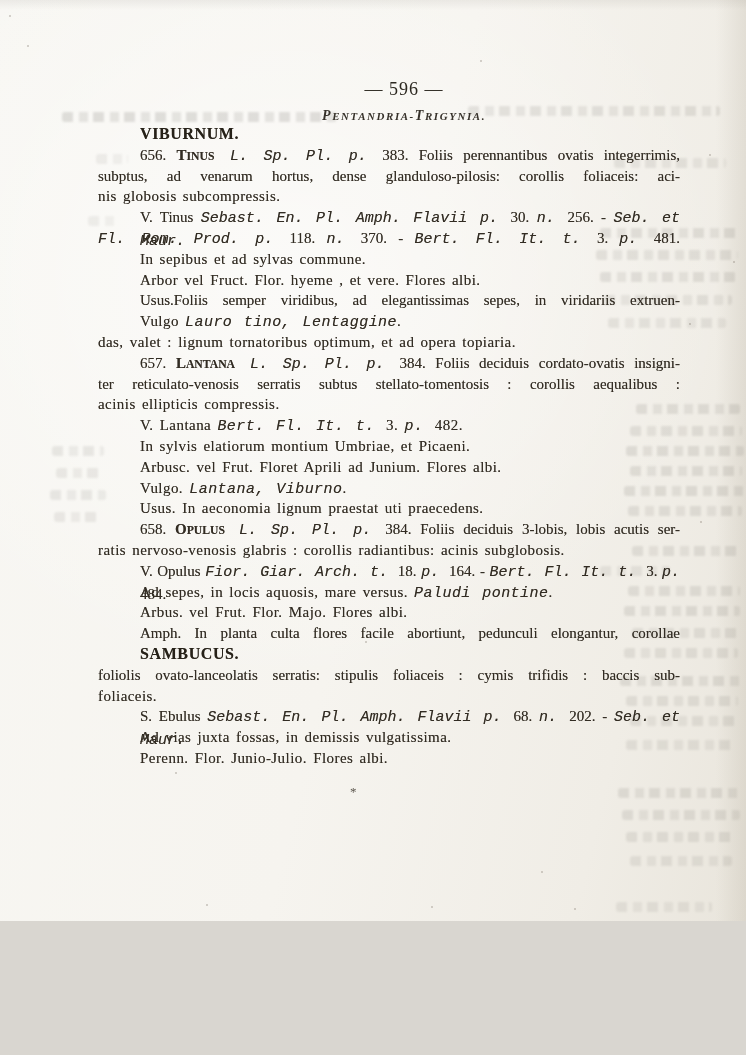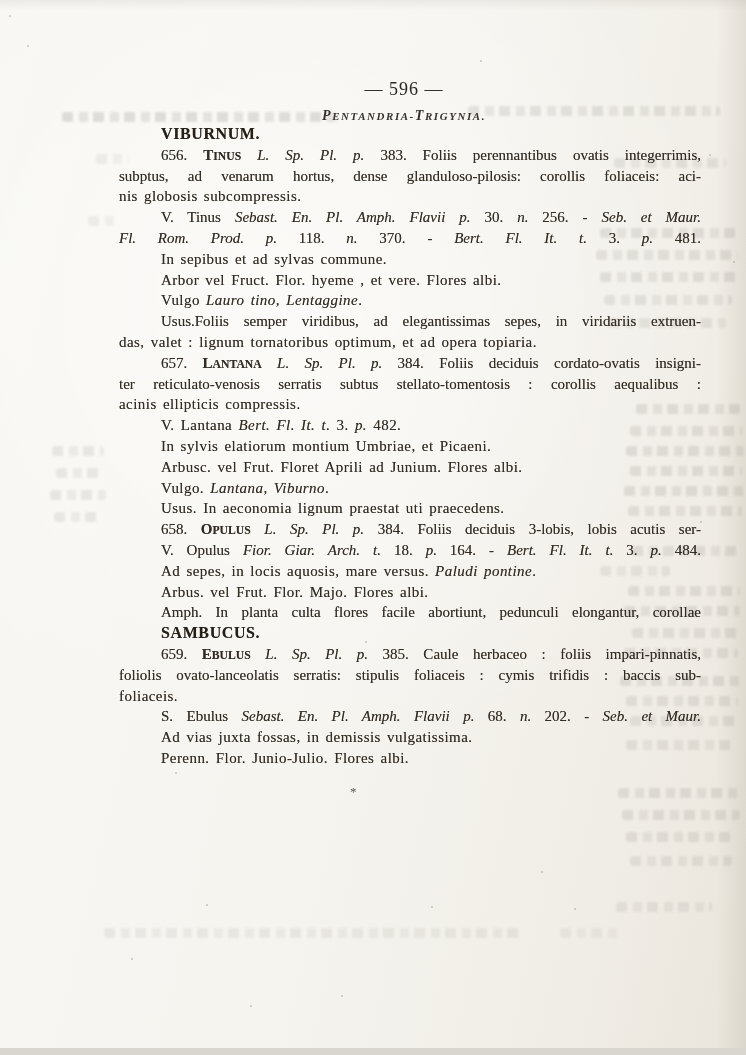--- a/index.html
+++ b/index.html
@@ -1,36 +1,36 @@
 <!DOCTYPE html>
 <html><head>
 <meta charset="utf-8">
 <style>
   html,body{margin:0;padding:0;}
   body{width:746px;height:1055px;background:#d9d6d0;font-family:"Liberation Serif","DejaVu Serif",serif;}
-  .scan{position:relative;width:746px;height:1048px;overflow:hidden;
+  .scan{position:relative;width:746px;height:921px;overflow:hidden;
     background:linear-gradient(103deg,#f8f7f3 0%,#f6f4ef 50%,#f0ede6 82%,#e9e5dc 100%);}
   .scan::before{content:"";position:absolute;inset:0;z-index:0;
     background:radial-gradient(80% 60% at 38% 30%,rgba(255,255,255,.55),rgba(255,255,255,0) 75%);}
   .edge-right{position:absolute;top:0;right:0;width:30px;height:100%;z-index:1;
     background:linear-gradient(90deg,rgba(0,0,0,0),rgba(150,140,120,.16));}
   .edge-top{position:absolute;top:0;left:0;width:100%;height:10px;z-index:1;
     background:linear-gradient(180deg,rgba(140,135,125,.12),rgba(0,0,0,0));}
 
   .page-num{position:absolute;top:79px;left:113px;width:582px;z-index:2;
     text-align:center;font-size:18px;letter-spacing:1px;color:#2c2820;}
   .sec-head{position:absolute;top:108px;left:113px;width:582px;z-index:2;
     text-align:center;font-style:italic;color:#36312a;letter-spacing:1.6px;font-size:14px;font-weight:bold;}
 
-  .text-block{position:absolute;left:119px;top:124px;width:582px;z-index:2;color:#322c23;
+  .text-block{position:absolute;left:98px;top:124px;width:582px;z-index:2;color:#322c23;
     text-shadow:0 0 .5px rgba(50,44,34,.55);}
   .line{height:20.8px;line-height:20.8px;font-size:15px;letter-spacing:.45px;word-spacing:2px;}
   .line.ind{padding-left:42px;}
   .line.just{text-align:justify;text-align-last:justify;letter-spacing:0;word-spacing:normal;}
-  .run-i{font-style:italic;}
+  .run-i{font-style:italic;font-family:Liberation Mono, monospace;}
   .run-sc{font-weight:bold;}
   .sc-big{font-size:1em;}
   .sc-small{font-size:.78em;}
   .run-h{font-size:16px;font-weight:bold;letter-spacing:.6px;color:#262118;}
 
   .footnote-mark{position:absolute;left:350px;top:784px;z-index:2;font-size:13px;
     color:rgba(62,56,47,.85);filter:blur(.4px);}
 
   .ghost{position:absolute;height:10px;border-radius:3px;filter:blur(1.1px);z-index:1;
     background:repeating-linear-gradient(90deg,
@@ -53,38 +53,38 @@
 
   <div class="text-block" id="textBlock">
       <div class="line ind"><span class="run-h">VIBURNUM.</span></div>
       <div class="line ind just"><span class="run-r">656. </span><span class="run-sc"><span class="sc-big">T</span><span class="sc-small">INUS</span></span><span class="run-i"> L. Sp. Pl. p. </span><span class="run-r">383. Foliis perennantibus ovatis integerrimis,</span></div>
       <div class="line just"><span class="run-r">subptus, ad venarum hortus, dense glanduloso-pilosis: corollis foliaceis: aci-</span></div>
       <div class="line"><span class="run-r">nis globosis subcompressis.</span></div>
       <div class="line ind just"><span class="run-r">V. Tinus </span><span class="run-i">Sebast. En. Pl. Amph. Flavii p. </span><span class="run-r">30. </span><span class="run-i">n. </span><span class="run-r">256. - </span><span class="run-i">Seb. et Maur.</span></div>
       <div class="line just"><span class="run-i">Fl. Rom. Prod. p. </span><span class="run-r">118. </span><span class="run-i">n. </span><span class="run-r">370. - </span><span class="run-i">Bert. Fl. It. t. </span><span class="run-r">3. </span><span class="run-i">p. </span><span class="run-r">481.</span></div>
       <div class="line ind"><span class="run-r">In sepibus et ad sylvas commune.</span></div>
       <div class="line ind"><span class="run-r">Arbor vel Fruct. Flor. hyeme , et vere. Flores albi.</span></div>
+      <div class="line ind just"><span class="run-r">Usus.Foliis semper viridibus, ad elegantissimas sepes, in viridariis extruen-</span></div>
       <div class="line ind"><span class="run-r">Vulgo </span><span class="run-i">Lauro tino, Lentaggine</span><span class="run-r">.</span></div>
-      <div class="line ind just"><span class="run-r">Usus.Foliis semper viridibus, ad elegantissimas sepes, in viridariis extruen-</span></div>
       <div class="line"><span class="run-r">das, valet : lignum tornatoribus optimum, et ad opera topiaria.</span></div>
       <div class="line ind just"><span class="run-r">657. </span><span class="run-sc"><span class="sc-big">L</span><span class="sc-small">ANTANA</span></span><span class="run-i"> L. Sp. Pl. p. </span><span class="run-r">384. Foliis deciduis cordato-ovatis insigni-</span></div>
       <div class="line just"><span class="run-r">ter reticulato-venosis serratis subtus stellato-tomentosis : corollis aequalibus :</span></div>
       <div class="line"><span class="run-r">acinis ellipticis compressis.</span></div>
       <div class="line ind"><span class="run-r">V. Lantana </span><span class="run-i">Bert. Fl. It. t. </span><span class="run-r">3. </span><span class="run-i">p. </span><span class="run-r">482.</span></div>
       <div class="line ind"><span class="run-r">In sylvis elatiorum montium Umbriae, et Picaeni.</span></div>
       <div class="line ind"><span class="run-r">Arbusc. vel Frut. Floret Aprili ad Junium. Flores albi.</span></div>
       <div class="line ind"><span class="run-r">Vulgo. </span><span class="run-i">Lantana, Viburno</span><span class="run-r">.</span></div>
       <div class="line ind"><span class="run-r">Usus. In aeconomia lignum praestat uti praecedens.</span></div>
       <div class="line ind just"><span class="run-r">658. </span><span class="run-sc"><span class="sc-big">O</span><span class="sc-small">PULUS</span></span><span class="run-i"> L. Sp. Pl. p. </span><span class="run-r">384. Foliis deciduis 3-lobis, lobis acutis ser-</span></div>
+      <div class="line"><span class="run-r">ratis nervoso-venosis glabris : corollis radiantibus: acinis subglobosis.</span></div>
       <div class="line ind just"><span class="run-r">V. Opulus </span><span class="run-i">Fior. Giar. Arch. t. </span><span class="run-r">18. </span><span class="run-i">p. </span><span class="run-r">164. - </span><span class="run-i">Bert. Fl. It. t. </span><span class="run-r">3. </span><span class="run-i">p. </span><span class="run-r">484.</span></div>
       <div class="line ind"><span class="run-r">Ad sepes, in locis aquosis, mare versus. </span><span class="run-i">Paludi pontine</span><span class="run-r">.</span></div>
       <div class="line ind"><span class="run-r">Arbus. vel Frut. Flor. Majo. Flores albi.</span></div>
       <div class="line ind just"><span class="run-r">Amph. In planta culta flores facile abortiunt, pedunculi elongantur, corollae</span></div>
       <div class="line ind"><span class="run-h">SAMBUCUS.</span></div>
-      <div class="line ind just"><span class="run-r">659. </span><span class="run-sc"><span class="sc-big">E</span><span class="sc-small">BULUS</span></span><span class="run-i"> L. Sp. Pl. p. </span><span class="run-r">385. Caule herbaceo : foliis impari-pinnatis,</span></div>
       <div class="line just"><span class="run-r">foliolis ovato-lanceolatis serratis: stipulis foliaceis : cymis trifidis : baccis sub-</span></div>
       <div class="line"><span class="run-r">foliaceis.</span></div>
       <div class="line ind just"><span class="run-r">S. Ebulus </span><span class="run-i">Sebast. En. Pl. Amph. Flavii p. </span><span class="run-r">68. </span><span class="run-i">n. </span><span class="run-r">202. - </span><span class="run-i">Seb. et Maur.</span></div>
       <div class="line ind"><span class="run-r">Ad vias juxta fossas, in demissis vulgatissima.</span></div>
       <div class="line ind"><span class="run-r">Perenn. Flor. Junio-Julio. Flores albi.</span></div>
     </div>
 
   <div class="footnote-mark">*</div>
 
   <div id="ghosts">

